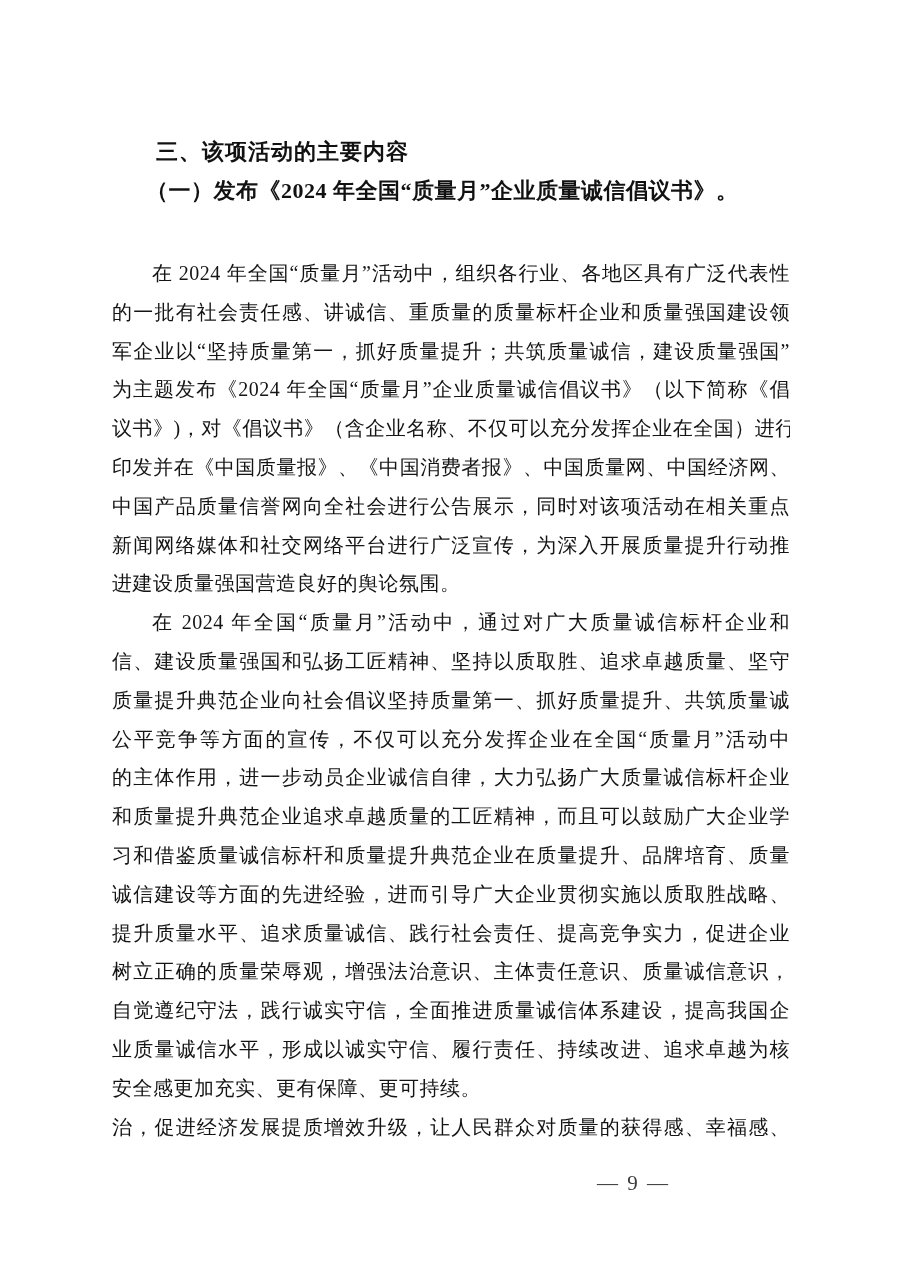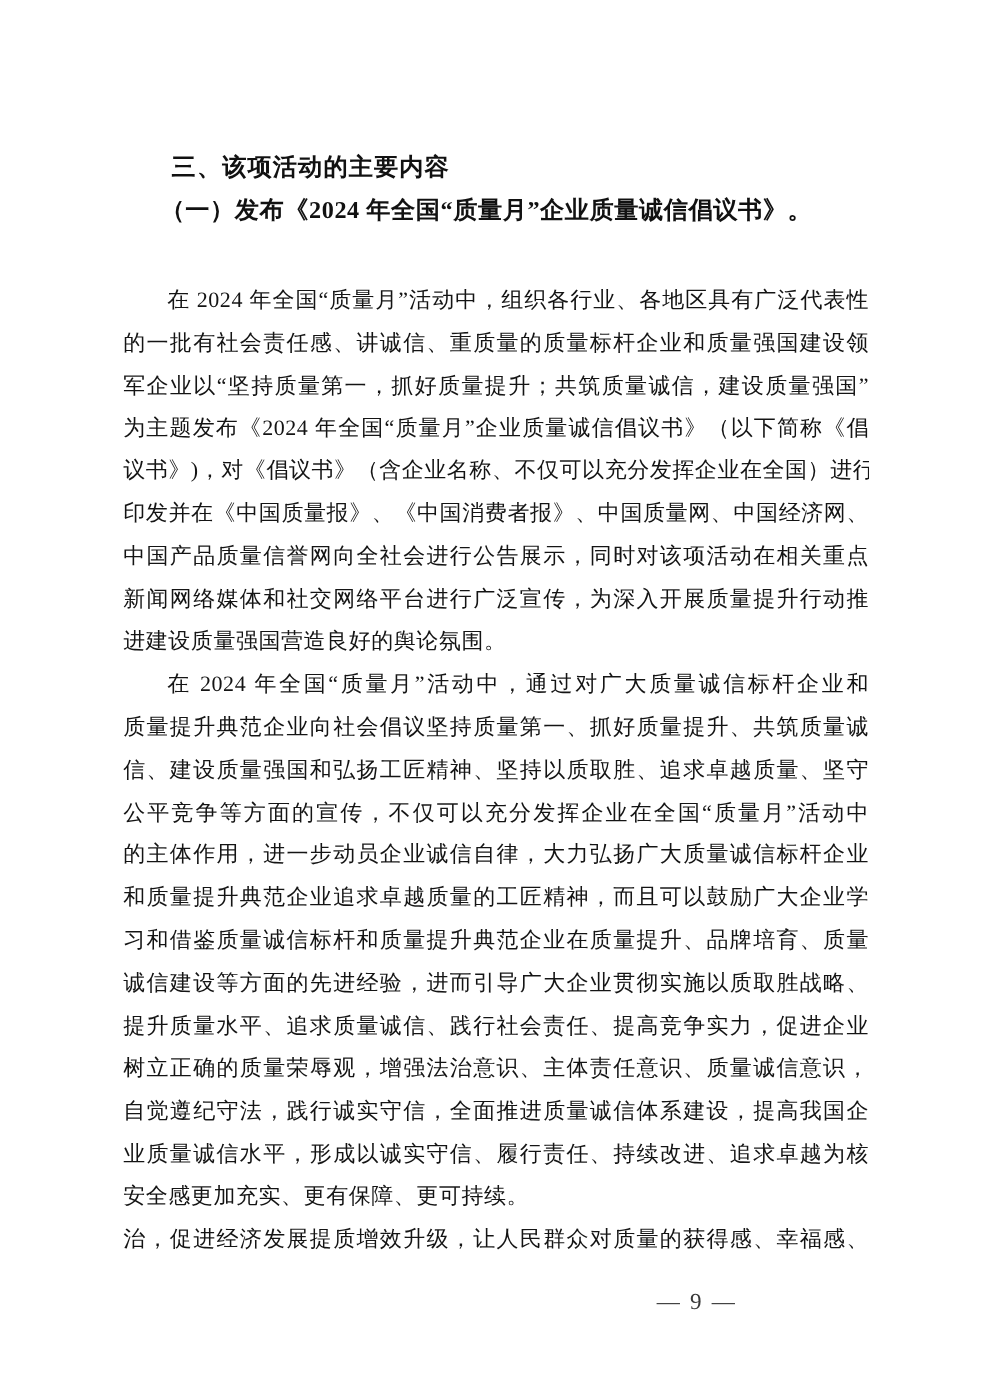--- a/index.html
+++ b/index.html
@@ -87,22 +87,22 @@
       <div class="line first">在 2024 年全国“质量月”活动中，组织各行业、各地区具有广泛代表性</div>
       <div class="line">的一批有社会责任感、讲诚信、重质量的质量标杆企业和质量强国建设领</div>
       <div class="line">军企业以“坚持质量第一，抓好质量提升；共筑质量诚信，建设质量强国”</div>
       <div class="line">为主题发布《2024 年全国“质量月”企业质量诚信倡议书》（以下简称《倡</div>
       <div class="line">议书》)，对《倡议书》（含企业名称、不仅可以充分发挥企业在全国）进行</div>
       <div class="line">印发并在《中国质量报》、《中国消费者报》、中国质量网、中国经济网、</div>
       <div class="line">中国产品质量信誉网向全社会进行公告展示，同时对该项活动在相关重点</div>
       <div class="line">新闻网络媒体和社交网络平台进行广泛宣传，为深入开展质量提升行动推</div>
       <div class="line last">进建设质量强国营造良好的舆论氛围。</div>
       <div class="line first">在 2024 年全国“质量月”活动中，通过对广大质量诚信标杆企业和</div>
+      <div class="line">信、建设质量强国和弘扬工匠精神、坚持以质取胜、追求卓越质量、坚守</div>
       <div class="line">质量提升典范企业向社会倡议坚持质量第一、抓好质量提升、共筑质量诚</div>
-      <div class="line">信、建设质量强国和弘扬工匠精神、坚持以质取胜、追求卓越质量、坚守</div>
       <div class="line">公平竞争等方面的宣传，不仅可以充分发挥企业在全国“质量月”活动中</div>
       <div class="line">的主体作用，进一步动员企业诚信自律，大力弘扬广大质量诚信标杆企业</div>
       <div class="line">和质量提升典范企业追求卓越质量的工匠精神，而且可以鼓励广大企业学</div>
       <div class="line">习和借鉴质量诚信标杆和质量提升典范企业在质量提升、品牌培育、质量</div>
       <div class="line">诚信建设等方面的先进经验，进而引导广大企业贯彻实施以质取胜战略、</div>
       <div class="line">提升质量水平、追求质量诚信、践行社会责任、提高竞争实力，促进企业</div>
       <div class="line">树立正确的质量荣辱观，增强法治意识、主体责任意识、质量诚信意识，</div>
       <div class="line">自觉遵纪守法，践行诚实守信，全面推进质量诚信体系建设，提高我国企</div>
       <div class="line">业质量诚信水平，形成以诚实守信、履行责任、持续改进、追求卓越为核</div>
       <div class="line last">安全感更加充实、更有保障、更可持续。</div>

